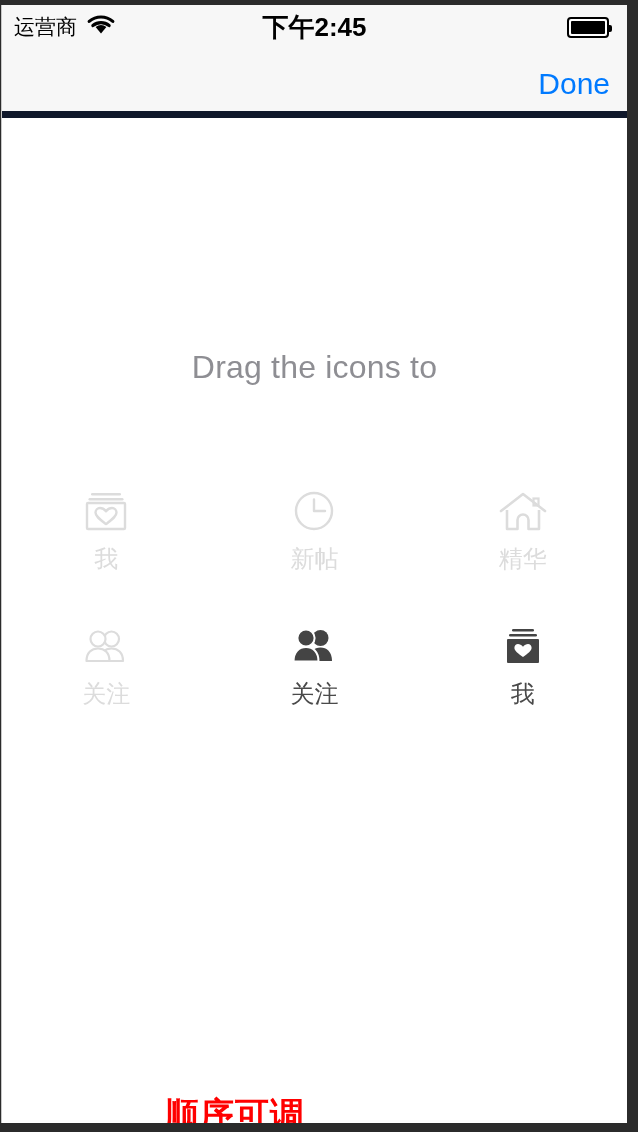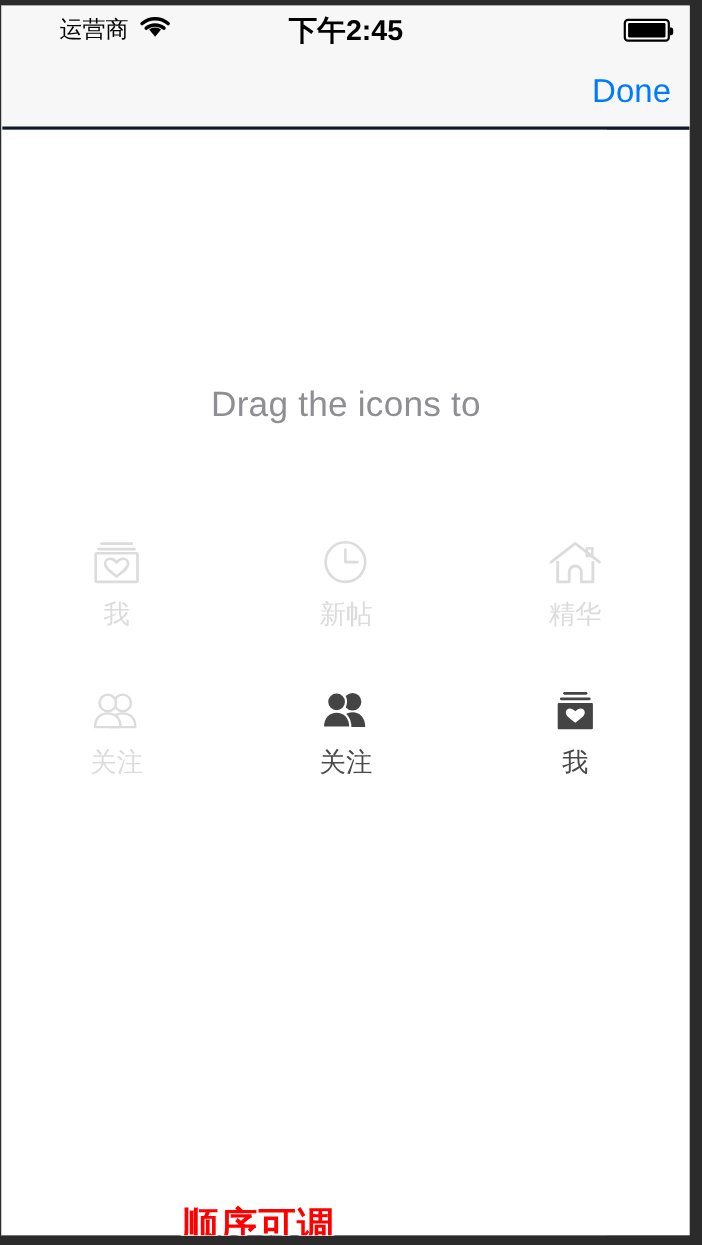--- a/index.html
+++ b/index.html
@@ -40,23 +40,22 @@
     left: 0; top: 0;
     width: 625px;
     height: 44px;
     background: #f7f7f7;
     color: #000;
   }
   .status-left {
     position: absolute;
     left: 12px; top: 9px;
     display: flex;
-    align-items: center;
+    align-items: flex-start;
     gap: 9px;
-    margin-left: 40px;
   }
   .carrier {
     font-size: 21px;
     line-height: 26px;
     color: #000;
   }
   .wifi-icon { display: block; }
   .status-time {
     position: absolute;
     left: 0; top: 9px;
@@ -93,21 +92,21 @@
     border-radius: 0 2px 2px 0;
   }
 
   
   .nav-bar {
     position: absolute;
     left: 0; top: 44px;
     width: 625px;
     height: 69px;
     background: #f7f7f7;
-    border-bottom: 3px solid #0f172a;
+    border-bottom: 7px solid #0f172a;
     box-sizing: border-box;
   }
   .done-button {
     position: absolute;
     right: 17px;
     top: 17px;
     font-size: 30px;
     line-height: 36px;
     color: #007aff;
     cursor: pointer;

